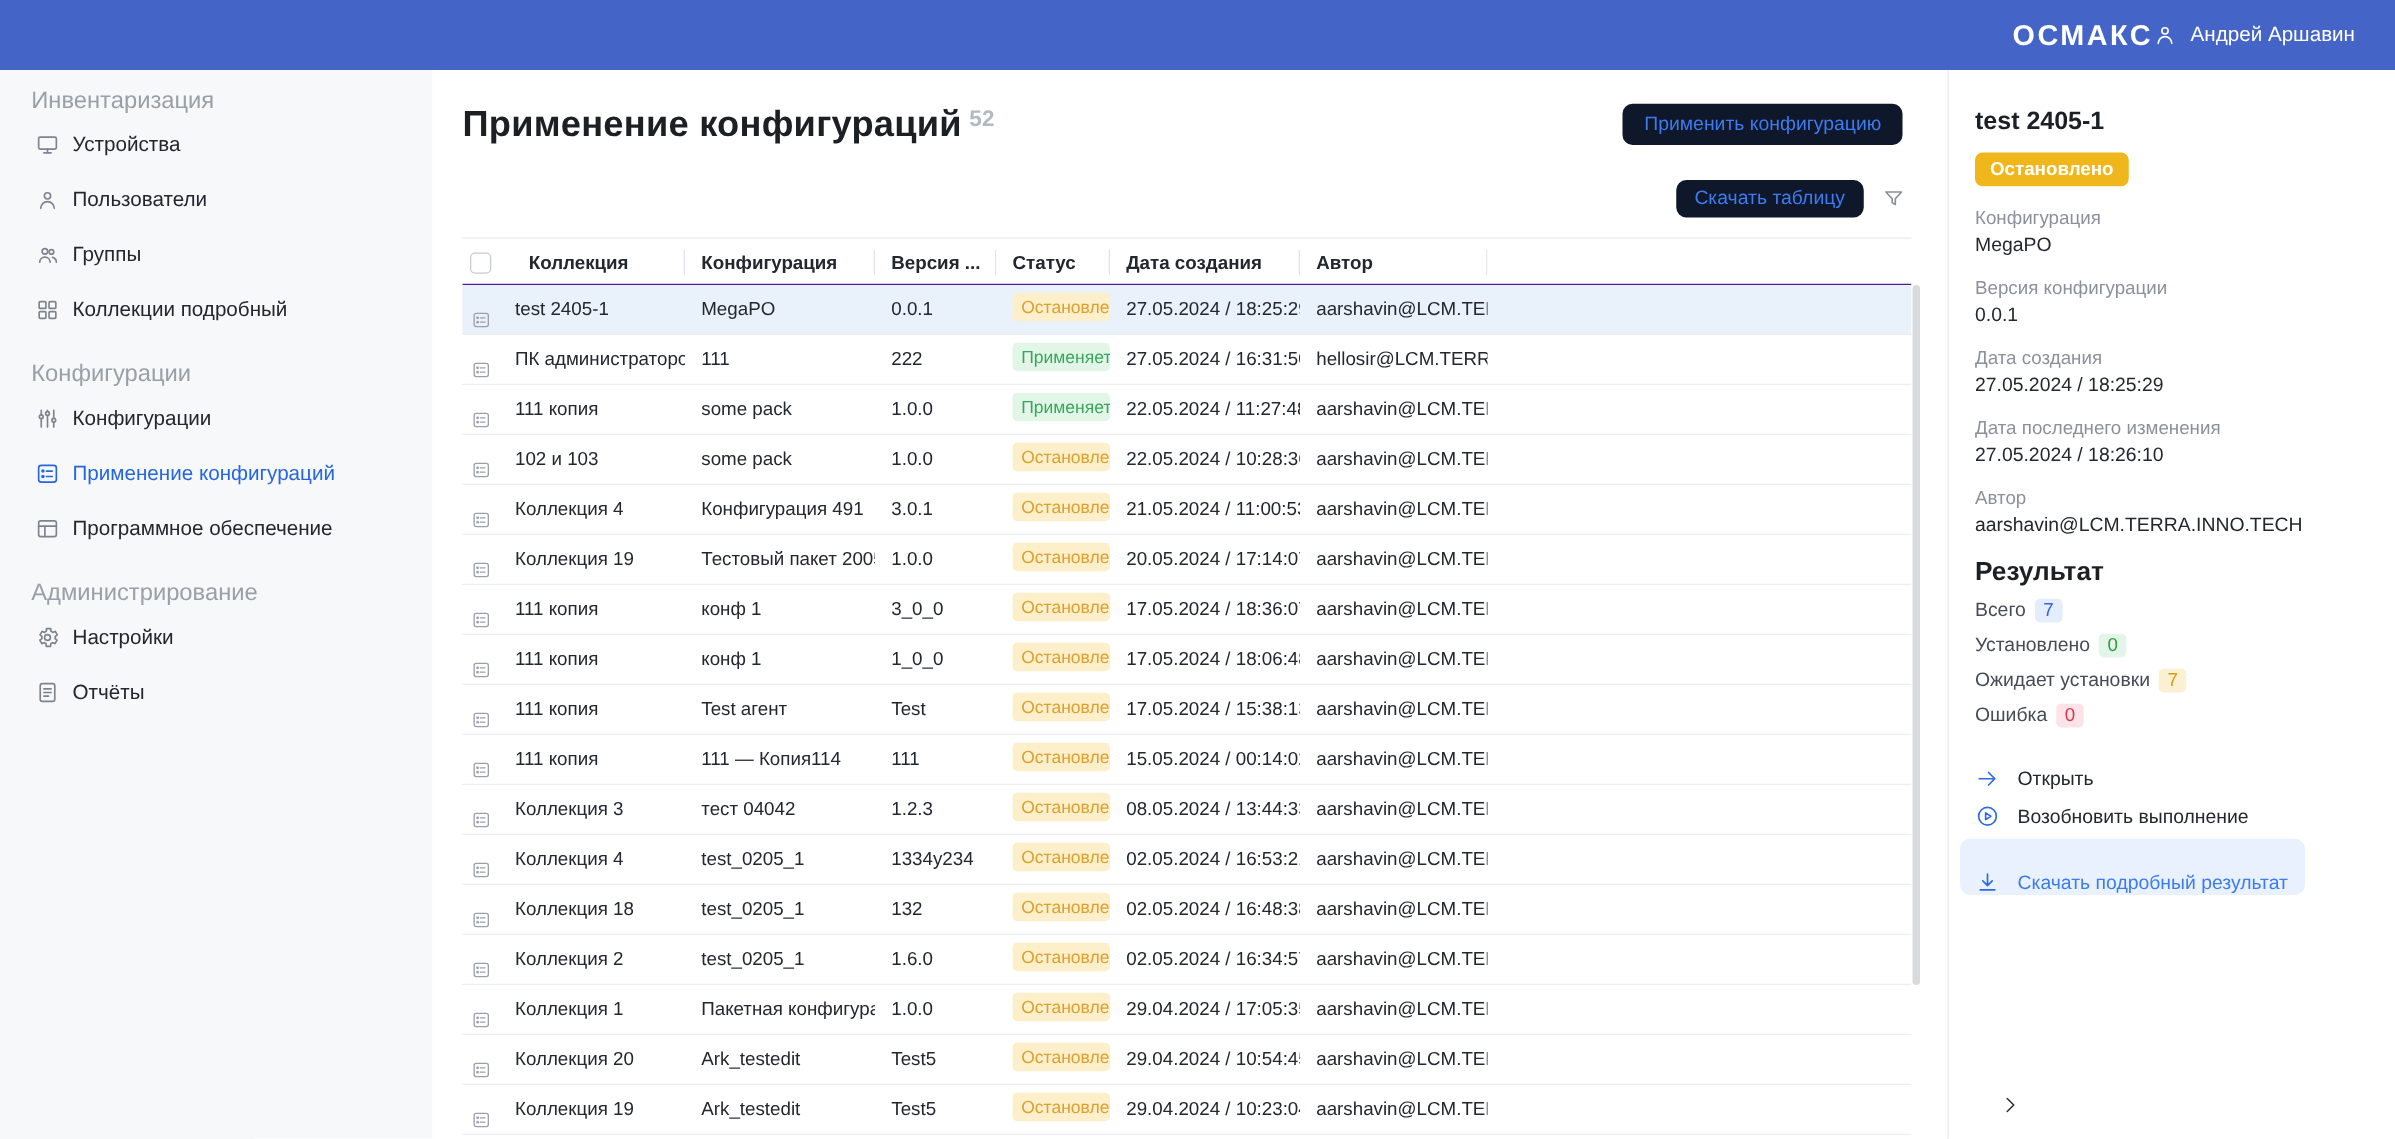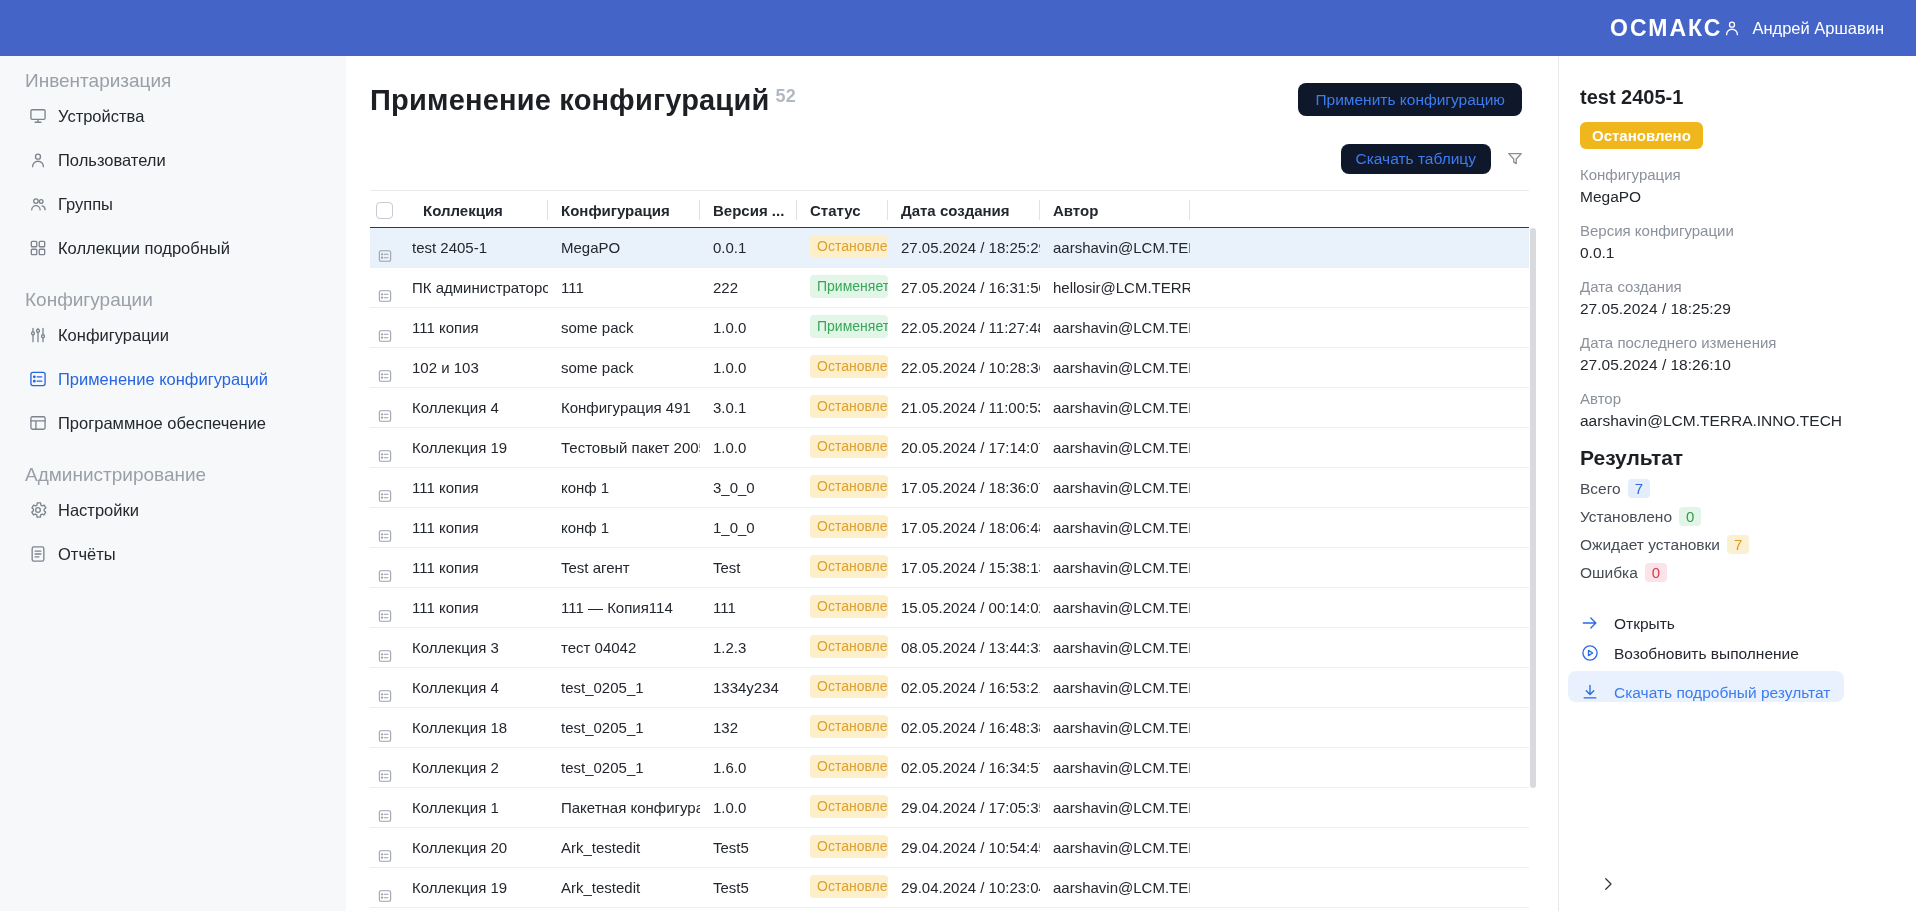--- a/index.html
+++ b/index.html
@@ -87,21 +87,21 @@
   .pill.total { background:#e4edfb; color:#3566d6; }
   .pill.installed { background:#e2f5e8; color:#2f9e44; }
   .pill.pending { background:#fbf0d1; color:#dd9a1a; }
   .pill.error { background:#fbe3e7; color:#d53a4f; }
   .actions { margin-top:28px; }
   .action { display:flex; align-items:flex-end; gap:14px; font-size:15.5px;
             color:#23272e; height:22px; margin-bottom:8px; cursor:pointer;
             padding:0 14px 0 12px; margin-left:-12px; }
   .action .ic { width:20px; height:20px; color:#2b6ae3; flex:0 0 20px; }
   .action.highlighted { background:#e8f1fd; color:#3c7cf0; border-radius:8px;
-            height:31px; width:fit-content; }
+            height:45px; width:fit-content; }
   .collapse { position:absolute; left:40px; bottom:18px; width:18px; height:18px;
               color:#2b2f36; cursor:pointer; }
   .collapse svg { width:18px; height:18px; display:block; }
 </style>
 </head>
 <body>
 
 <div class="app">
   <header class="topbar">
     <div class="logo">ОСМАКС</div>

